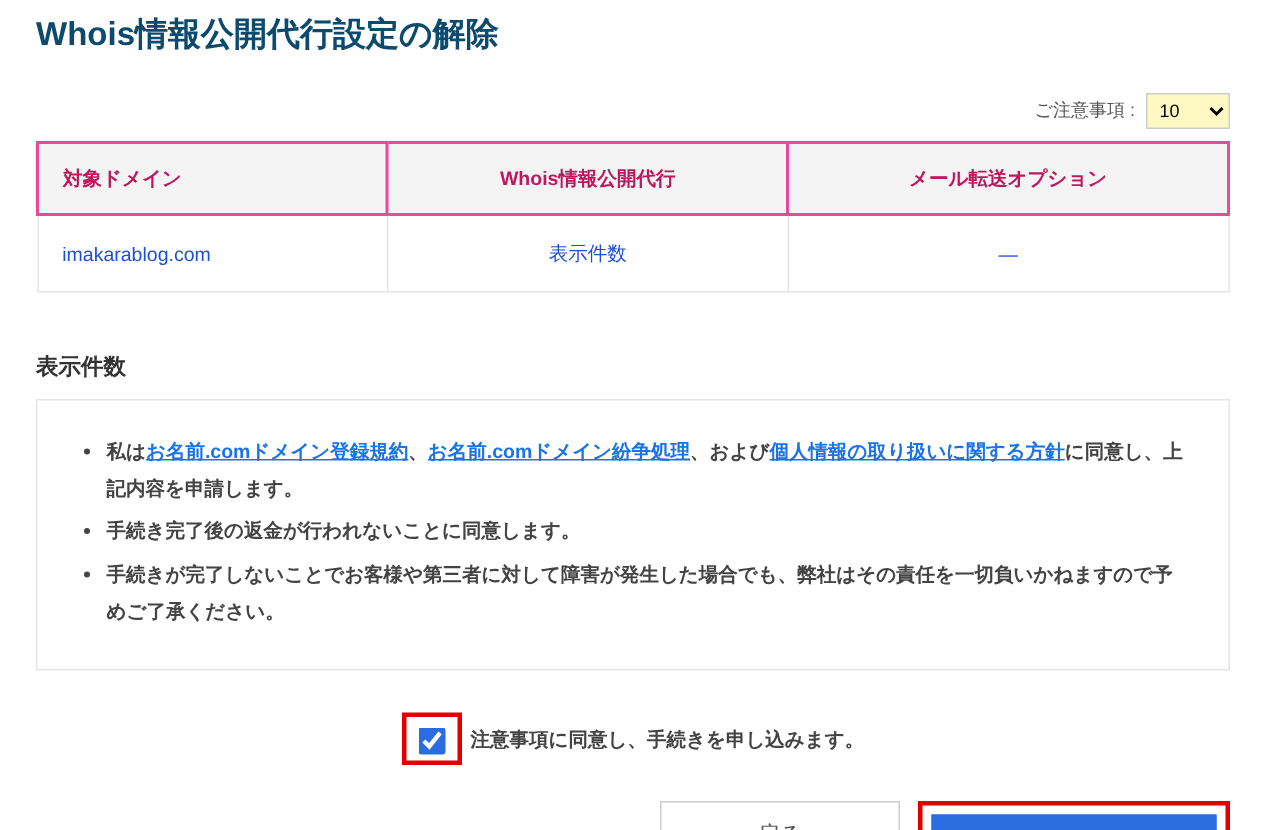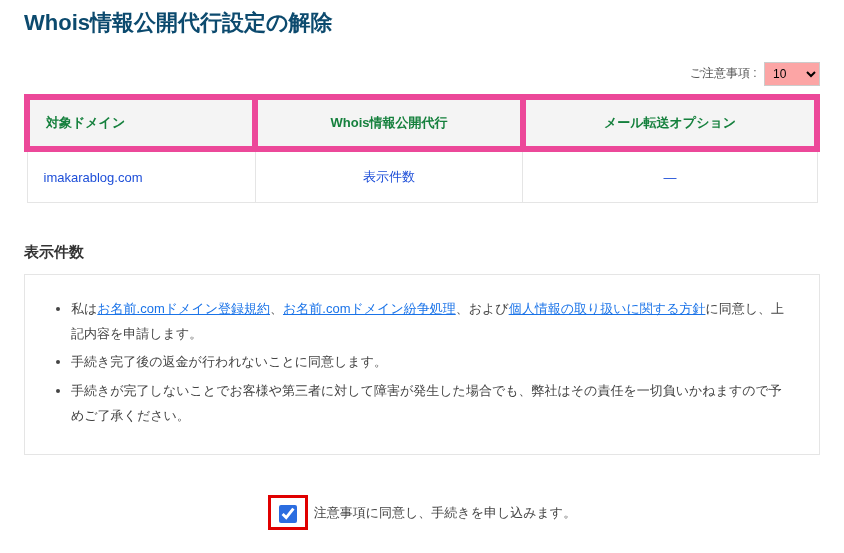--- a/index.html
+++ b/index.html
@@ -20,39 +20,39 @@
     .display-count {
       text-align: right;
       font-size: 12px;
       color: #555;
       margin-bottom: 8px;
     }
     .display-count select {
       width: 56px;
       height: 24px;
       border: 1px solid #ccc;
-      background: #fca5a5;
+      background: #fef9c3;
       font-size: 12px;
       padding: 2px 4px;
       margin-left: 4px;
       vertical-align: middle;
     }
     table.domain-table {
       width: 100%;
       border-collapse: collapse;
       border: 1px solid #e5e5e5;
       margin-bottom: 40px;
     }
     table.domain-table th {
       background: #f4f4f4;
-      border: 6px solid #ec4899;
+      border: 2px solid #ec4899;
       padding: 14px 16px;
       font-size: 13px;
       font-weight: bold;
-      color: #15803d;
+      color: #be185d;
       text-align: left;
     }
     table.domain-table th:nth-child(2),
     table.domain-table th:nth-child(3) { text-align: center; }
     table.domain-table td {
       border: 1px solid #e5e5e5;
       padding: 16px;
       font-size: 13px;
       color: #1d4ed8;
     }
@@ -60,21 +60,22 @@
     table.domain-table td:nth-child(3) { text-align: center; }
     h2.notice-heading {
       font-size: 15px;
       font-weight: bold;
       color: #333;
       margin-bottom: 12px;
     }
     .notice-box {
       border: 1px solid #e5e5e5;
       padding: 22px 26px;
-      margin-bottom: 40px;
+      margin-bottom: 28px;
+      font-weight: bold;
     }
     .notice-box ul {
       list-style: disc;
       padding-left: 20px;
     }
     .notice-box li {
       font-size: 13px;
       color: #444;
       line-height: 1.9;
       margin-bottom: 4px;
@@ -97,20 +98,21 @@
       width: 18px;
       height: 18px;
       accent-color: #2b6de0;
       vertical-align: middle;
     }
     .consent-label {
       font-size: 13px;
       color: #444;
       vertical-align: middle;
       margin-left: 2px;
+      font-weight: bold;
     }
     .button-row {
       display: flex;
       justify-content: flex-end;
       gap: 12px;
       align-items: stretch;
     }
     .btn {
       min-width: 160px;
       height: 46px;

